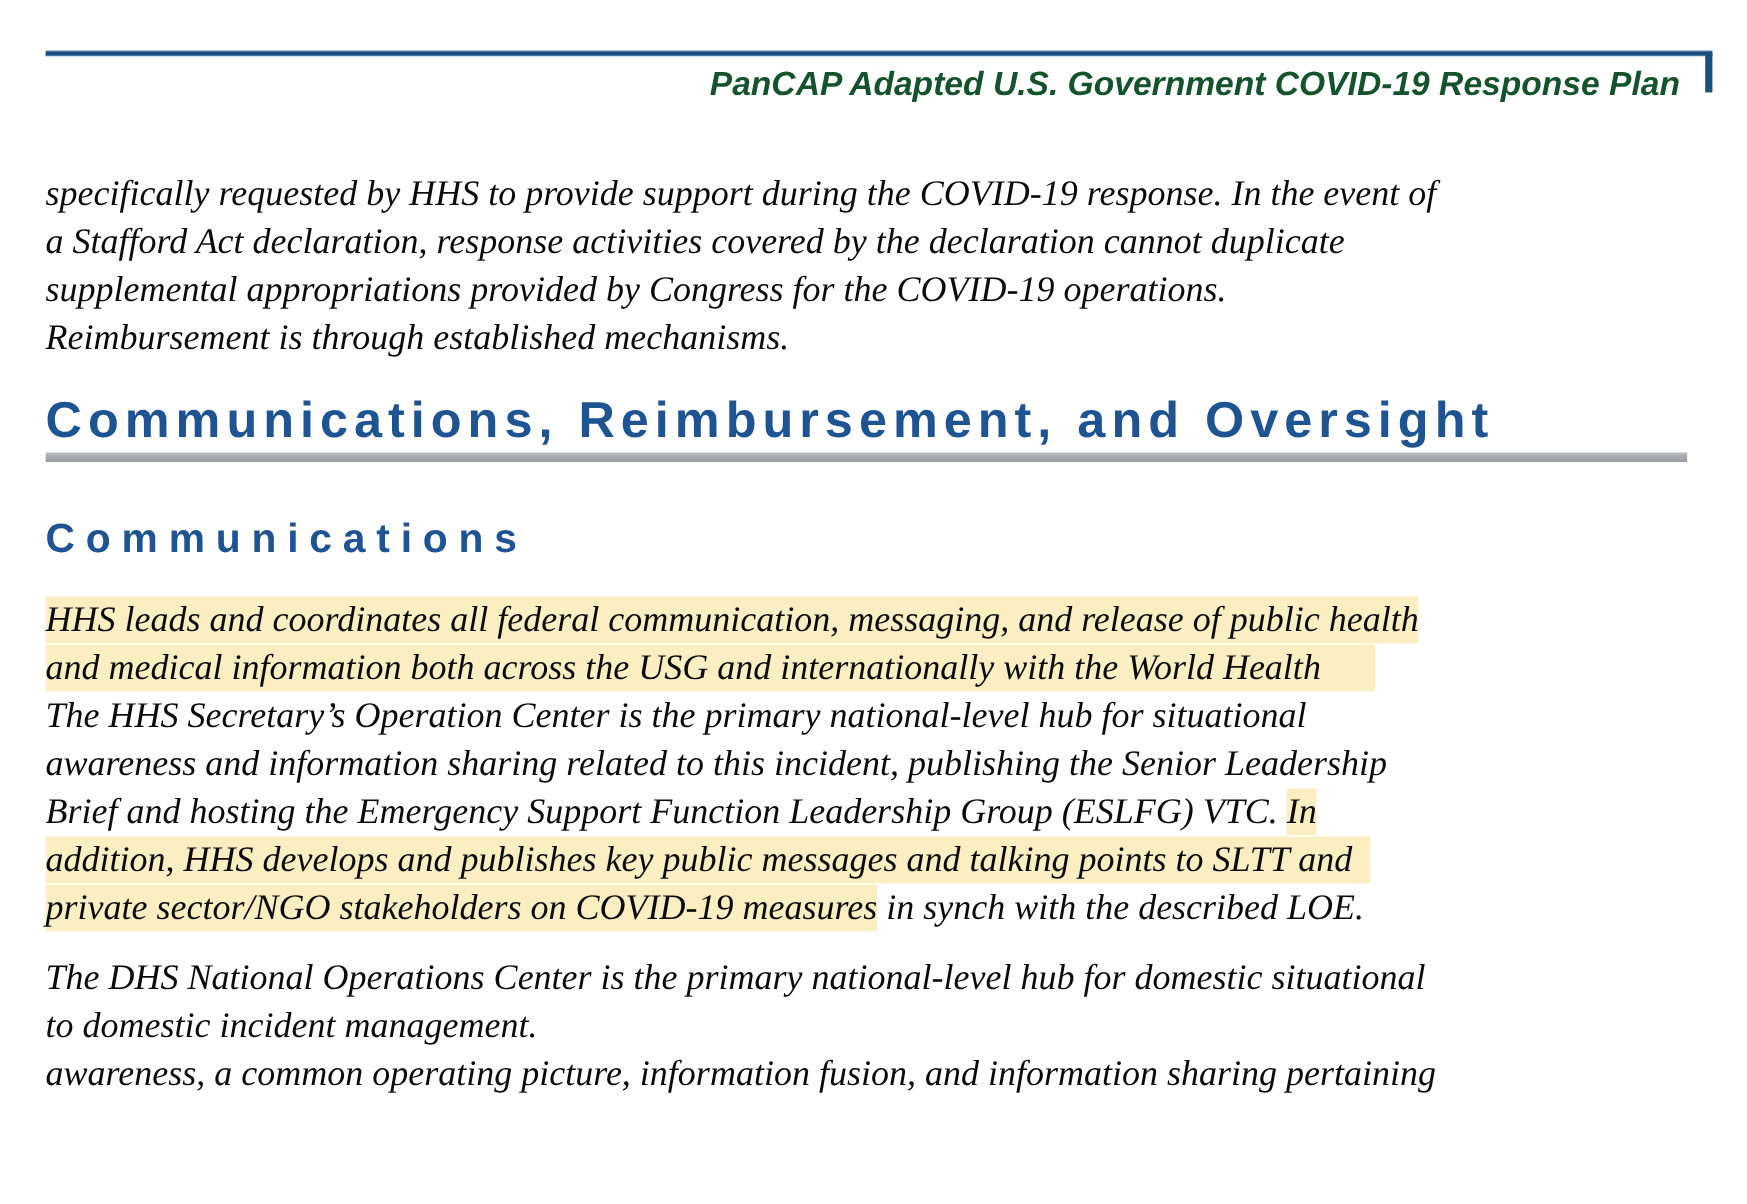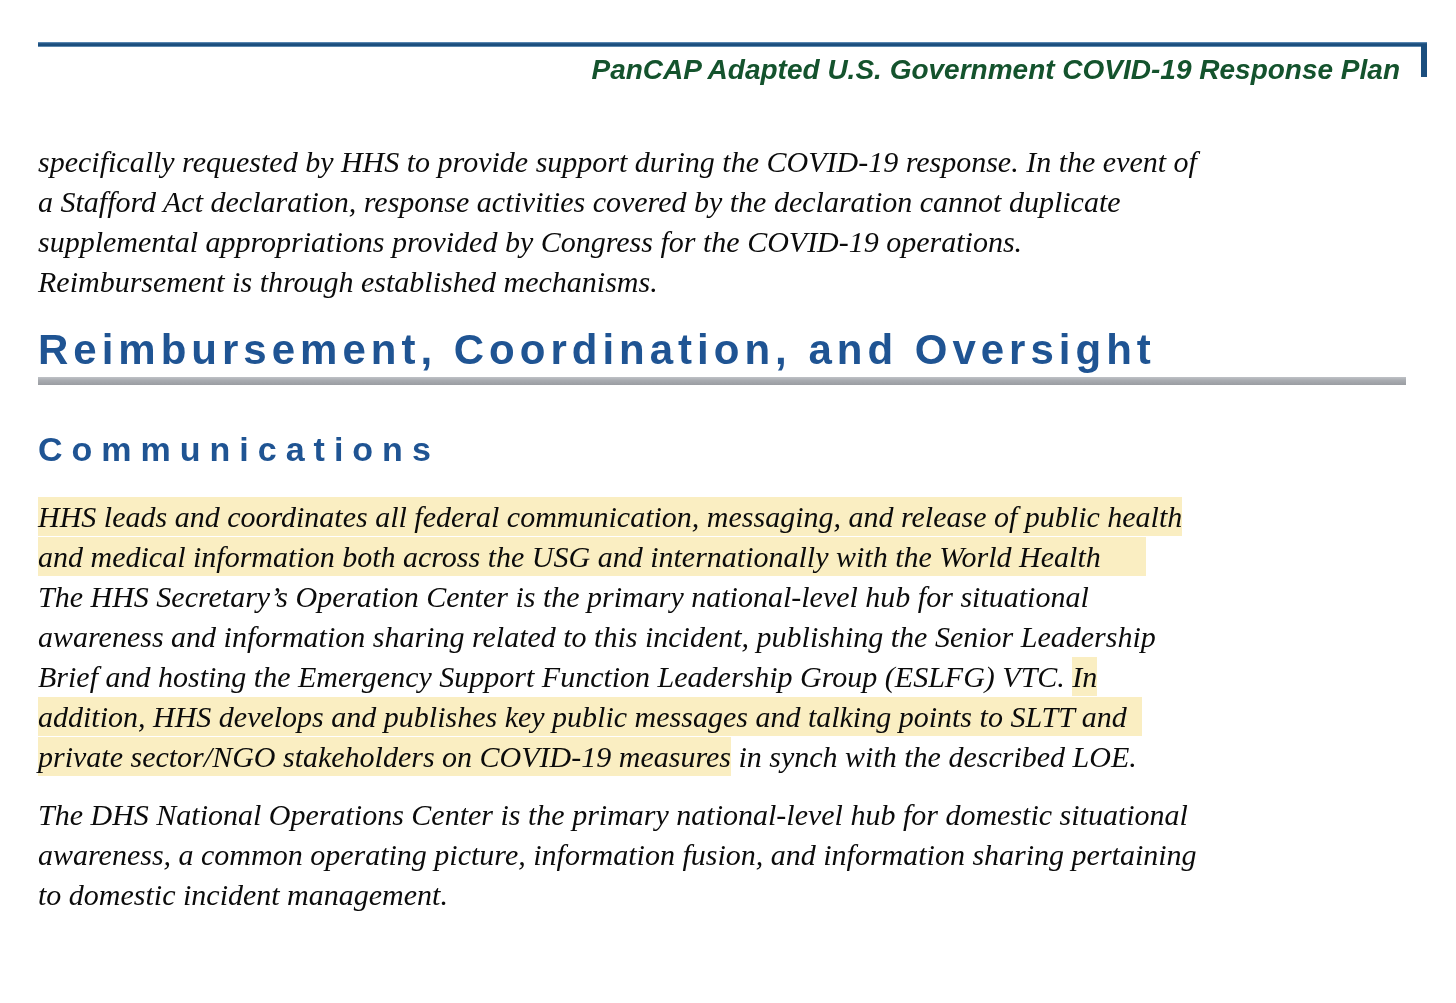--- a/index.html
+++ b/index.html
@@ -107,39 +107,39 @@
 
   <div class="content">
 
     <div class="paragraph-intro body-text">
         <div class="line"><span>specifically requested by HHS to provide support during the COVID-19 response. In the event of</span></div>
         <div class="line"><span>a Stafford Act declaration, response activities covered by the declaration cannot duplicate</span></div>
         <div class="line"><span>supplemental appropriations provided by Congress for the COVID-19 operations.</span></div>
         <div class="line"><span>Reimbursement is through established mechanisms.</span></div>
       </div>
 
-    <h1 class="section-heading">Reimbursement, Coordination, and Oversight</h1>
+    <h1 class="section-heading">Communications, Reimbursement, and Oversight</h1>
 
     <div class="heading-divider"></div>
 
     <h2 class="sub-heading">Communications</h2>
 
     <div class="paragraph-hhs-communications body-text">
         <div class="line"><span class="hl">HHS leads and coordinates all federal communication, messaging, and release of public health</span></div>
         <div class="line"><span class="hl">and medical information both across the USG and internationally with the World Health      </span></div>
       </div>
 
     <div class="paragraph-hhs-soc body-text">
         <div class="line"><span>The HHS Secretary’s Operation Center is the primary national-level hub for situational</span></div>
         <div class="line"><span>awareness and information sharing related to this incident, publishing the Senior Leadership</span></div>
         <div class="line"><span>Brief and hosting the Emergency Support Function Leadership Group (ESLFG) VTC. </span><span class="hl">In</span></div>
         <div class="line"><span class="hl">addition, HHS develops and publishes key public messages and talking points to SLTT and  </span></div>
         <div class="line"><span class="hl">private sector/NGO stakeholders on COVID-19 measures</span><span> in synch with the described LOE.</span></div>
       </div>
 
     <div class="paragraph-dhs-noc body-text">
         <div class="line"><span>The DHS National Operations Center is the primary national-level hub for domestic situational</span></div>
+        <div class="line"><span>to domestic incident management.</span></div>
         <div class="line"><span>awareness, a common operating picture, information fusion, and information sharing pertaining</span></div>
-        <div class="line"><span>to domestic incident management.</span></div>
       </div>
 
   </div>
 </div>
 
 </body></html>

